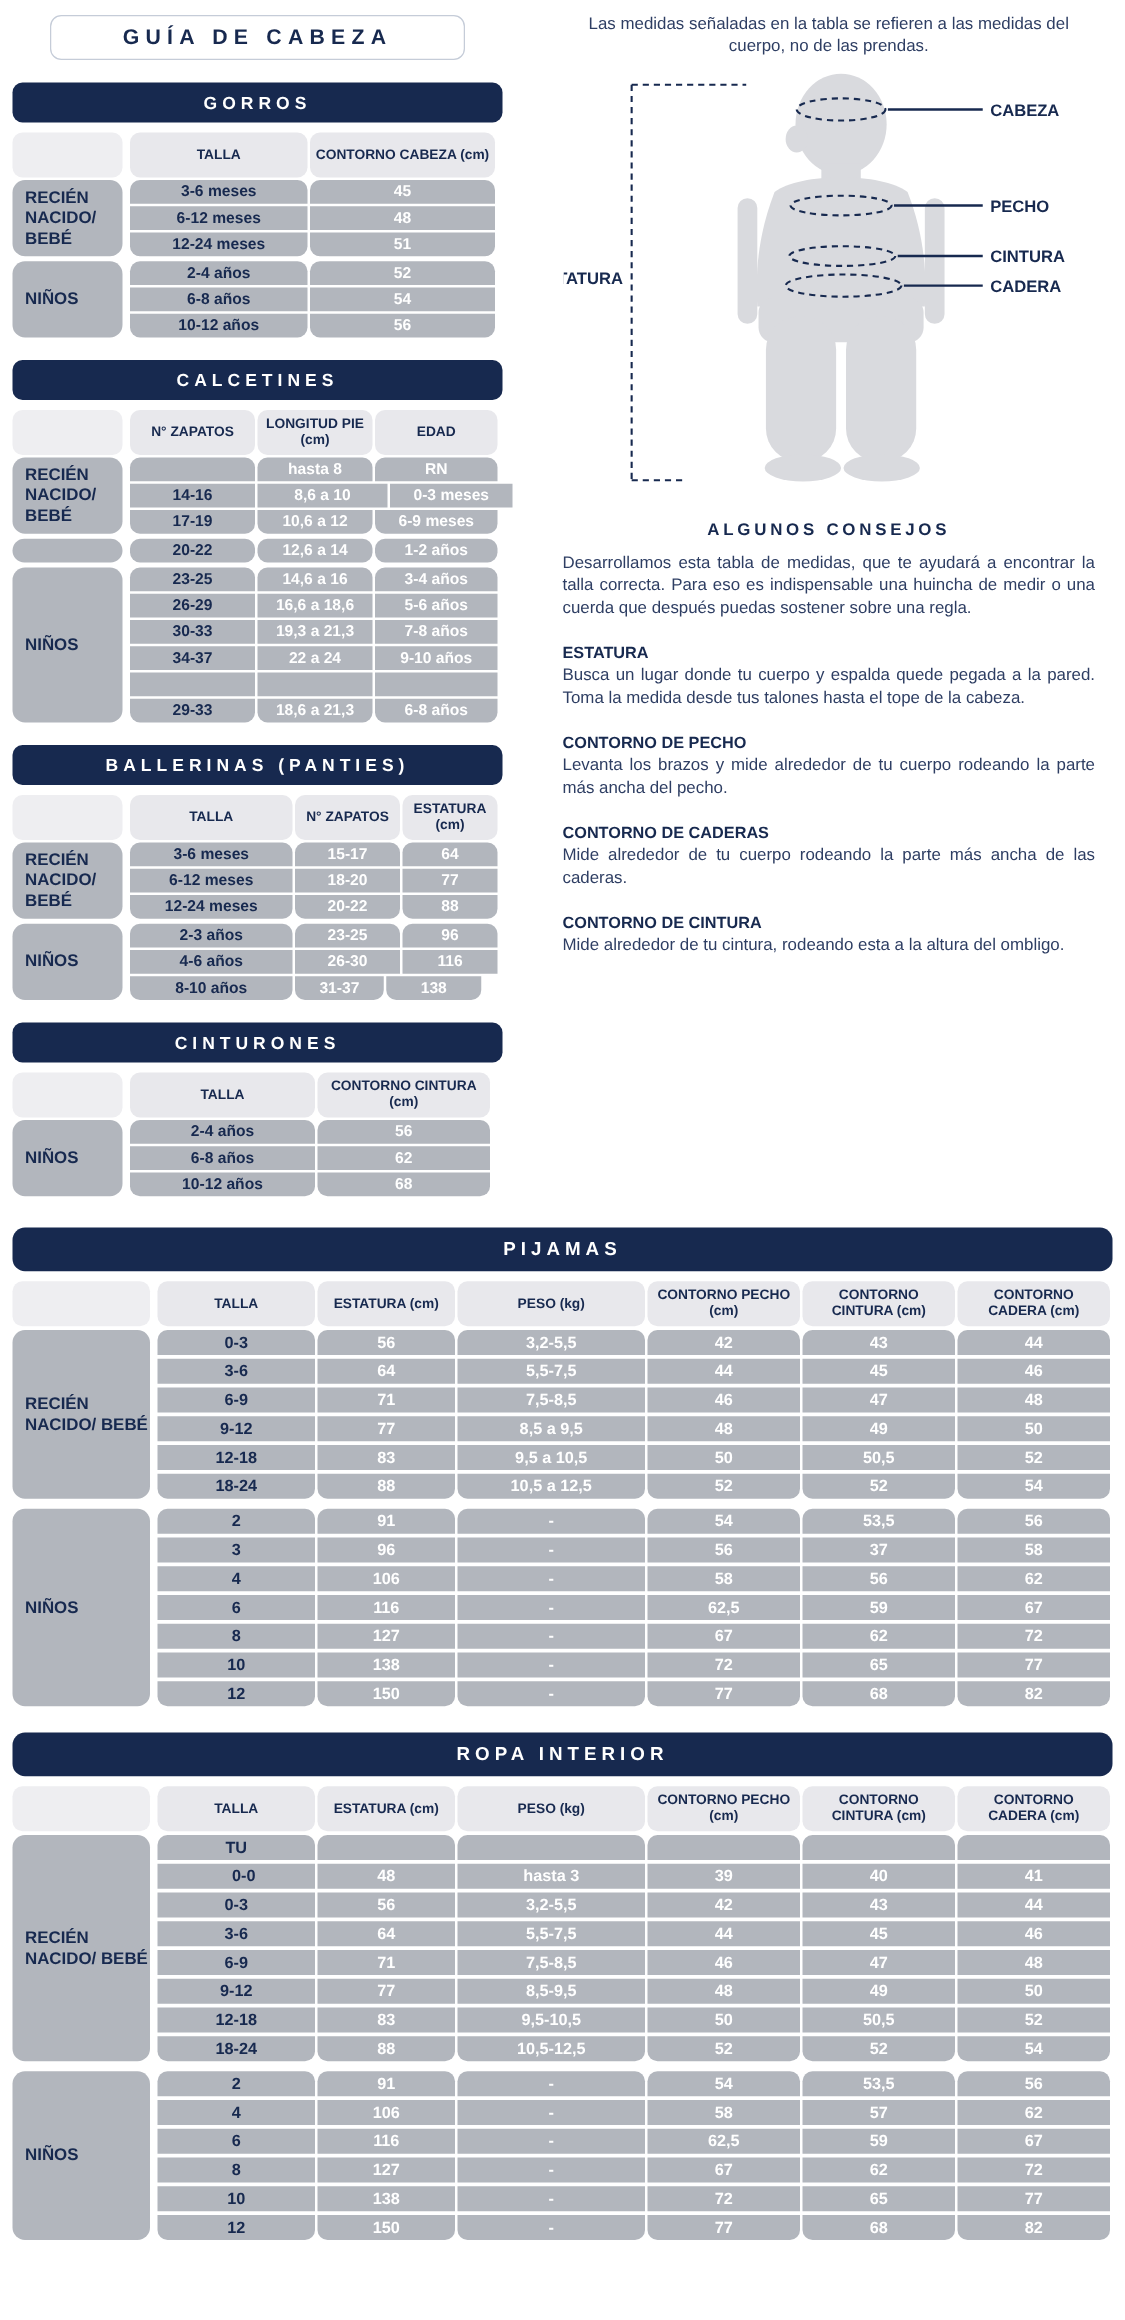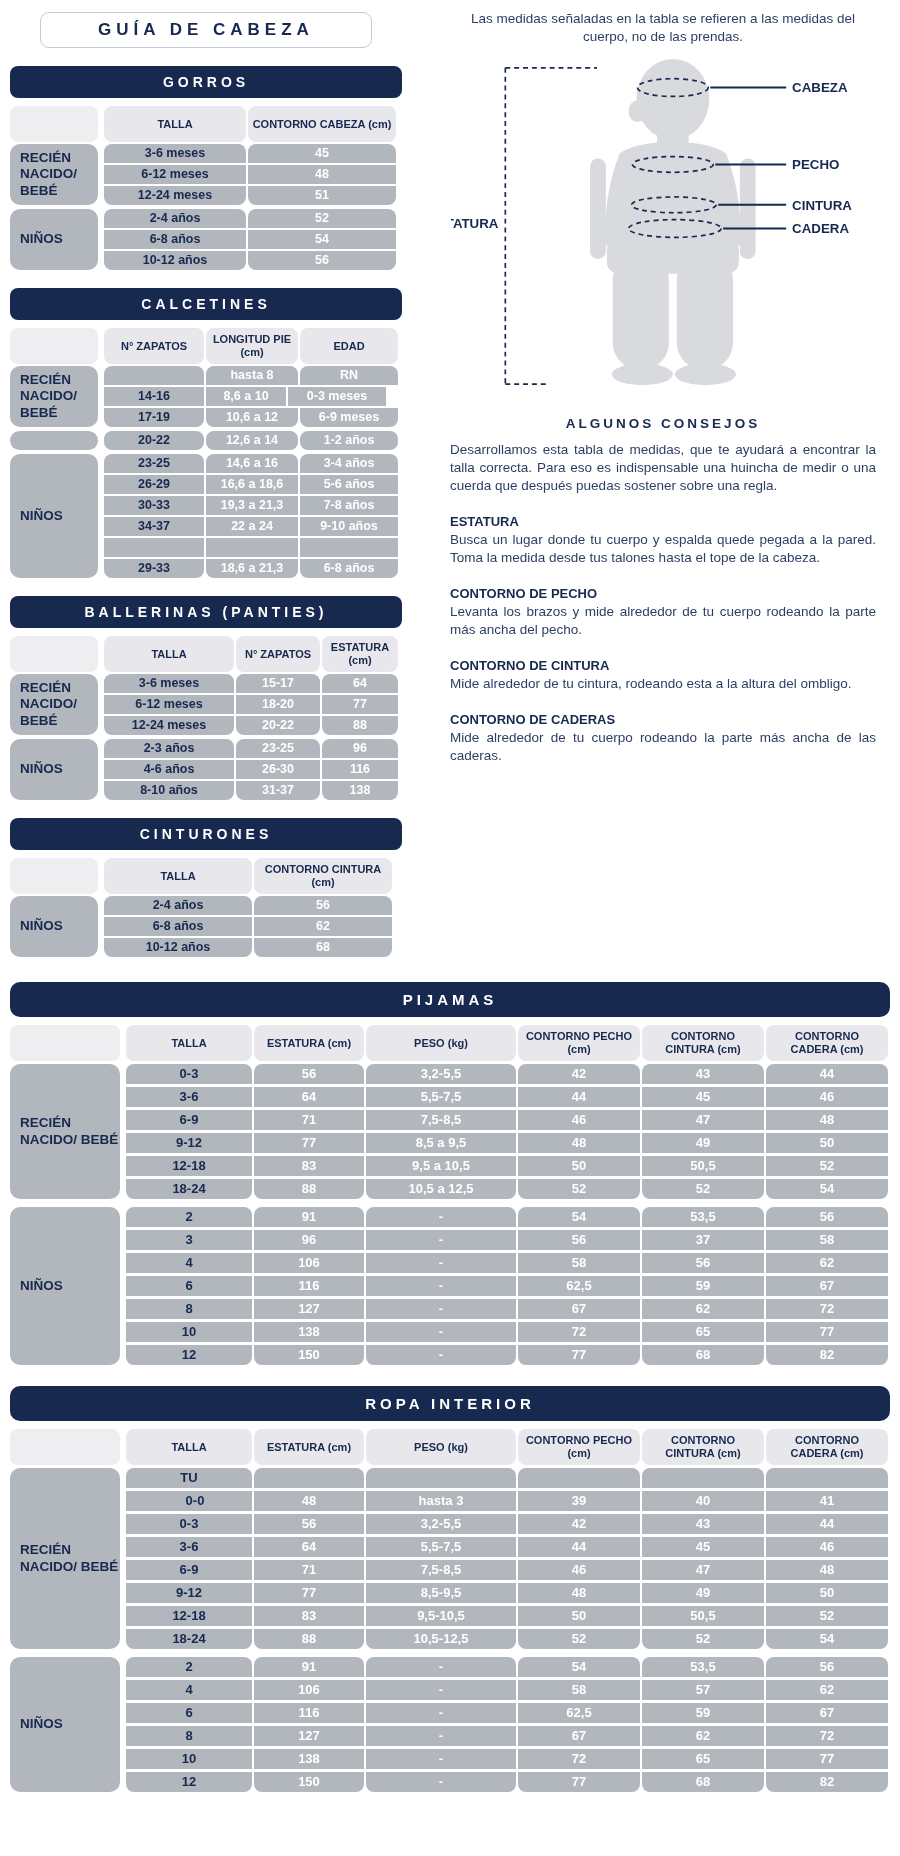--- a/index.html
+++ b/index.html
@@ -115,21 +115,21 @@
             <div class="tgroup">
               <div class="glabel" style="width: 88px;">RECIÉN NACIDO/ BEBÉ</div>
               <div class="grows">
                 <div class="trow">
                   <div class="cell dcell c-first" style="width: 100px;"></div>
                   <div class="cell dcell" style="width: 92px;">hasta 8</div>
                   <div class="cell dcell" style="width: 98px;">RN</div>
                 </div>
                 <div class="trow">
                   <div class="cell dcell c-first" style="width: 100px;">14-16</div>
-                  <div class="cell dcell" style="width: 80px;">8,6 a 10</div>
+                  <div class="cell dcell" style="width: 104px;">8,6 a 10</div>
                   <div class="cell dcell" style="width: 98px;">0-3 meses</div>
                 </div>
                 <div class="trow">
                   <div class="cell dcell c-first" style="width: 100px;">17-19</div>
                   <div class="cell dcell" style="width: 92px;">10,6 a 12</div>
                   <div class="cell dcell" style="width: 98px;">6-9 meses</div>
                 </div>
               </div>
             </div>
             <div class="tgroup">
@@ -216,21 +216,21 @@
                   <div class="cell dcell" style="width: 84px;">23-25</div>
                   <div class="cell dcell" style="width: 76px;">96</div>
                 </div>
                 <div class="trow">
                   <div class="cell dcell c-first" style="width: 130px;">4-6 años</div>
                   <div class="cell dcell" style="width: 84px;">26-30</div>
                   <div class="cell dcell" style="width: 76px;">116</div>
                 </div>
                 <div class="trow">
                   <div class="cell dcell c-first" style="width: 130px;">8-10 años</div>
-                  <div class="cell dcell" style="width: 84px;">31-37</div>
+                  <div class="cell dcell" style="width: 71px;">31-37</div>
                   <div class="cell dcell" style="width: 76px;">138</div>
                 </div>
               </div>
             </div>
           </div>
         </div>
       <div id="tbl-cinturones" class="section">
           <div class="bar">CINTURONES</div>
           <div class="tbl">
             <div class="trow">
@@ -303,26 +303,26 @@
 
       <div class="tip">
         <h4>ESTATURA</h4>
         <p>Busca un lugar donde tu cuerpo y espalda quede pegada a la pared. Toma la medida desde tus talones hasta el tope de la cabeza.</p>
       </div>
       <div class="tip">
         <h4>CONTORNO DE PECHO</h4>
         <p>Levanta los brazos y mide alrededor de tu cuerpo rodeando la parte más ancha del pecho.</p>
       </div>
       <div class="tip">
+        <h4>CONTORNO DE CADERAS</h4>
+        <p>Mide alrededor de tu cuerpo rodeando la parte más ancha de las caderas.</p>
+      </div>
+      <div class="tip">
         <h4>CONTORNO DE CINTURA</h4>
         <p>Mide alrededor de tu cintura, rodeando esta a la altura del ombligo.</p>
-      </div>
-      <div class="tip">
-        <h4>CONTORNO DE CADERAS</h4>
-        <p>Mide alrededor de tu cuerpo rodeando la parte más ancha de las caderas.</p>
       </div>
     </div>
   </div>
 
   <div id="tbl-pijamas" class="section section--wide">
       <div class="bar">PIJAMAS</div>
       <div class="tbl">
         <div class="trow">
           <div class="cell spacer" style="width: 110px;"></div>
           <div class="cell hcell" style="width: 126px;">TALLA</div>

